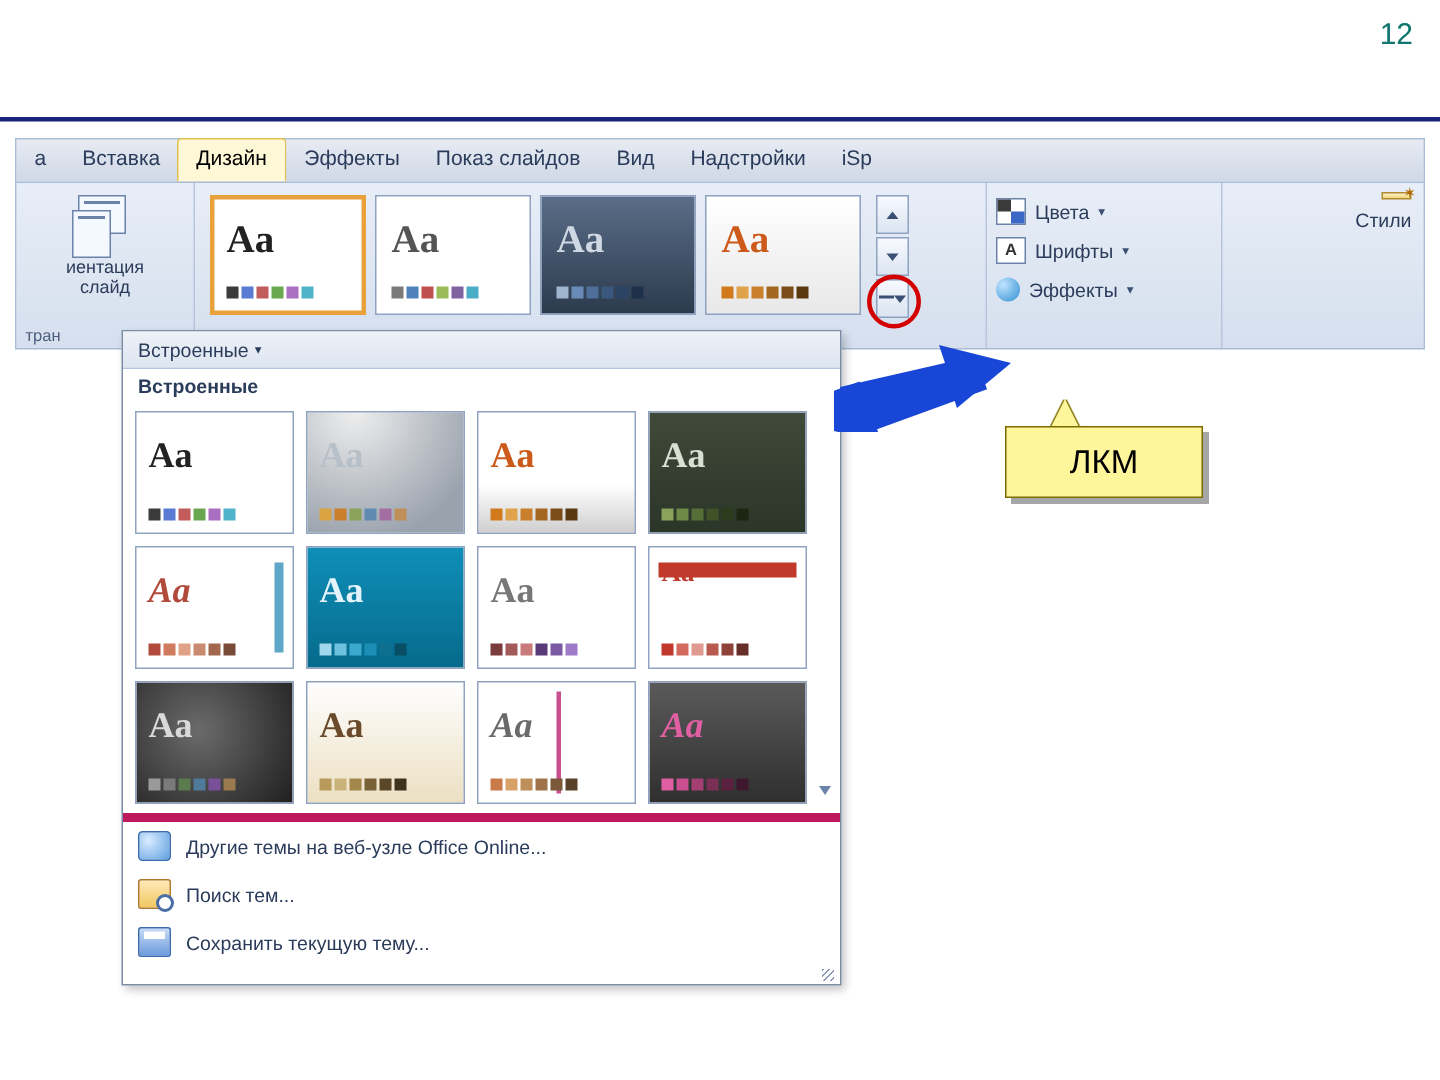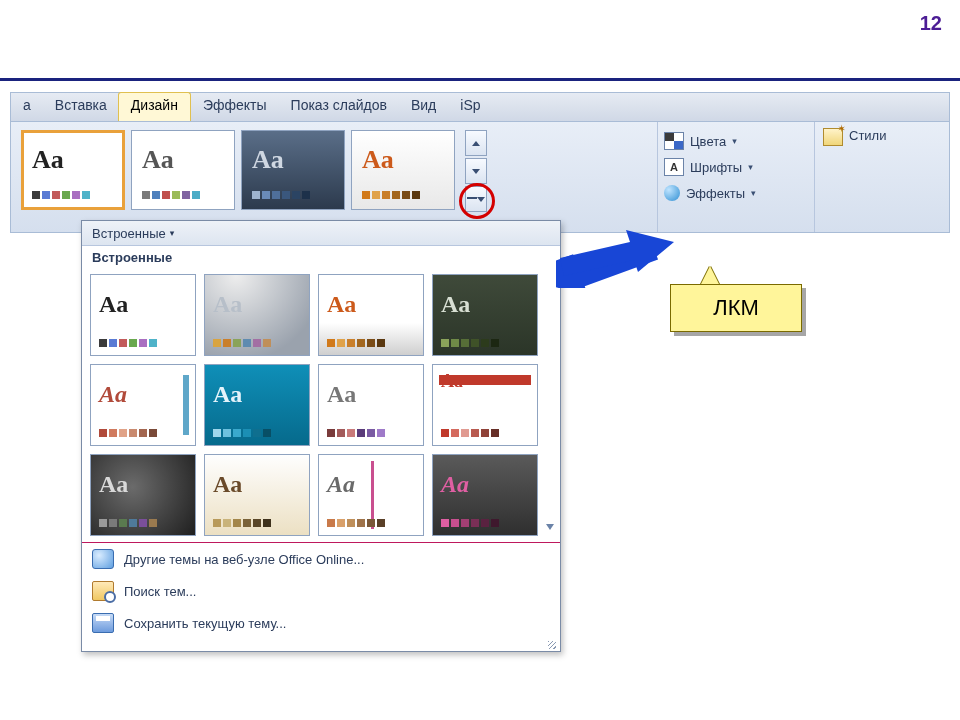--- a/index.html
+++ b/index.html
@@ -1,17 +1,17 @@
 <!DOCTYPE html>
 <html><head>
 <meta charset="utf-8">
 <style>
   html,body{margin:0;padding:0;font-family:"Segoe UI",Tahoma,Arial,sans-serif;background:#fff;color:#000;}
   .page{width:960px;height:720px;position:relative;background:#fff;overflow:hidden;}
-  .pgnum{position:absolute;top:12px;right:18px;font-weight:700;font-size:20px;color:#4c1d95;}
+  .pgnum{position:absolute;top:12px;right:18px;font-weight:400;font-size:20px;color:#0f766e;}
   .title{position:absolute;left:38px;top:38px;font-size:30px;font-weight:700;line-height:1.1;}
   .hr{position:absolute;left:0;right:0;top:78px;border-top:3px solid #1a237e;}
 
   
   .ribbon{position:absolute;left:10px;top:92px;width:940px;background:#fff;}
   .tabs{display:flex;height:28px;background:linear-gradient(#e6ebf3,#d0d8e6);border:1px solid #a9bcd6;border-bottom:none;}
   .tab{padding:4px 12px 0;font-size:14px;color:#2b3c5b;cursor:pointer;white-space:nowrap;}
   .tab.active{background:#fff8d6;border:1px solid #e0c050;border-bottom:none;border-radius:3px 3px 0 0;margin:-1px 0 0 -1px;color:#000;}
   .ribbonBody{display:flex;height:110px;background:linear-gradient(#e8eef7,#d5dfee);border:1px solid #a9bcd6;position:relative;}
   .grp{border-right:1px solid #b7c6de;padding:6px 10px;display:flex;flex-direction:column;position:relative;}
@@ -43,38 +43,38 @@
 
   .optLine{display:flex;align-items:center;gap:6px;font-size:13px;color:#2b3c5b;height:26px;}
   .optLine .dd{font-size:9px;color:#3a4f73;}
   .swatch{width:18px;height:16px;border:1px solid #6b83a8;display:inline-block;position:relative;}
   .sw-colors{background:#fff;}
   .sw-colors::before{content:"";position:absolute;left:0;top:0;width:9px;height:8px;background:#3b3b3b;}
   .sw-colors::after{content:"";position:absolute;right:0;bottom:0;width:9px;height:8px;background:#3b68c7;}
   .sw-font{background:#fff;display:flex;align-items:center;justify-content:center;font-size:11px;font-weight:700;color:#333;}
   .sw-eff{background:radial-gradient(circle at 30% 30%,#bfe4ff,#2f8fd3);border-radius:50%;width:16px;height:16px;}
 
-  .styleBtn{display:flex;align-items:flex-start;gap:6px;font-size:13px;color:#2b3c5b;height:26px;}
+  .styleBtn{display:flex;align-items:flex-end;gap:6px;font-size:13px;color:#2b3c5b;height:26px;flex-direction:column;}
   .styleIco{width:18px;height:16px;border:1px solid #b08b2e;background:linear-gradient(#fff3c9,#f0d67a);position:relative;}
   .styleIco::after{content:"✶";position:absolute;right:-4px;top:-6px;font-size:10px;color:#b06a00;}
   .chk{width:12px;height:12px;border:1px solid #6b83a8;background:#fff;display:inline-block;}
 
   
   .gallery{position:absolute;left:81px;top:220px;width:478px;background:#fff;border:1px solid #7a8ba6;box-shadow:2px 3px 6px rgba(0,0,0,0.25);}
   .galHdr{height:24px;background:linear-gradient(#eef2f8,#dde5f0);border-bottom:1px solid #b7c6de;display:flex;align-items:center;padding:0 10px;font-size:13px;color:#2b3c5b;}
   .galHdr .dd{font-size:9px;margin-left:4px;}
   .galSub{height:22px;display:flex;align-items:center;padding:0 10px;font-size:13px;font-weight:700;color:#2b3c5b;}
   .galGrid{padding:6px 8px;display:flex;gap:8px;flex-wrap:wrap;position:relative;}
   .gThumb{width:104px;height:80px;border:1px solid #8fa3c0;position:relative;overflow:hidden;cursor:pointer;}
   .gThumb .aa{position:absolute;left:8px;top:16px;font-size:24px;font-family:Georgia,serif;font-weight:700;}
   .gThumb .bars{position:absolute;left:8px;bottom:8px;display:flex;gap:2px;}
   .gThumb .bars span{width:8px;height:8px;display:block;}
   .galScroll{position:absolute;right:3px;bottom:8px;width:14px;height:14px;display:flex;align-items:center;justify-content:center;}
   .galScroll .tri{width:0;height:0;border-left:4px solid transparent;border-right:4px solid transparent;border-top:6px solid #6b83a8;}
-  .galFoot{border-top:1px solid #be185d;}
+  .galFoot{border-top:6px solid #be185d;}
   .galItem{display:flex;align-items:center;gap:10px;height:32px;padding:0 10px;font-size:13px;color:#2b3c5b;cursor:pointer;}
   .fIco{width:20px;height:18px;position:relative;}
   .icoGlobe{border:1px solid #3a6db0;background:radial-gradient(circle at 30% 30%,#d9ecff,#5f9fe0);border-radius:3px;}
   .icoSearch{border:1px solid #b07a2e;background:linear-gradient(#ffe9b8,#f0c862);border-radius:2px;}
   .icoSearch::after{content:"";position:absolute;right:-3px;bottom:-3px;width:8px;height:8px;border:2px solid #4a6da5;border-radius:50%;background:#fff;}
   .icoSave{border:1px solid #3a6db0;background:linear-gradient(#c7dbf6,#6d9bdd);border-radius:2px;}
   .icoSave::after{content:"";position:absolute;left:3px;top:2px;right:3px;height:5px;background:#fff;}
   .resize{height:12px;background:#fff;position:relative;}
   .resize::after{content:"";position:absolute;right:4px;bottom:2px;width:8px;height:8px;background:repeating-linear-gradient(135deg,#8a9ab3 0 1px,transparent 1px 3px);}
 
@@ -92,23 +92,39 @@
   <div class="hr"></div>
 
   <div class="ribbon">
     <div class="tabs" id="tabs">
         <div class="tab">а</div>
         <div class="tab">Вставка</div>
         <div class="tab active">Дизайн</div>
         <div class="tab">Эффекты</div>
         <div class="tab">Показ слайдов</div>
         <div class="tab">Вид</div>
+        <div class="tab">Надстройки</div>
         <div class="tab">iSp</div>
       </div>
     <div class="ribbonBody">
+      <div class="grp grpA">
+        <div class="orientIcon">
+          <div class="sheet s1">
+              <div class="tiny"></div>
+            </div>
+          <div class="sheet s2">
+              <div class="tiny"></div>
+            </div>
+        </div>
+        <div class="orientLbl">
+          <span>иентация</span><br>
+          <span>слайд</span>
+        </div>
+        <div style="position:absolute;bottom:2px;left:6px;font-size:11px;color:#4a5d7d">тран</div>
+      </div>
 
       <div class="grp grpB">
         <div class="themeRow" id="themeRow">
             <div class="themeThumb sel" style="background: rgb(255, 255, 255);">
               <div class="aa" style="color: rgb(34, 34, 34);">Aa</div>
               <div class="bars">
                 <span style="background: rgb(59, 59, 59);"></span>
                 <span style="background: rgb(90, 123, 212);"></span>
                 <span style="background: rgb(194, 91, 91);"></span>
                 <span style="background: rgb(106, 168, 79);"></span>

